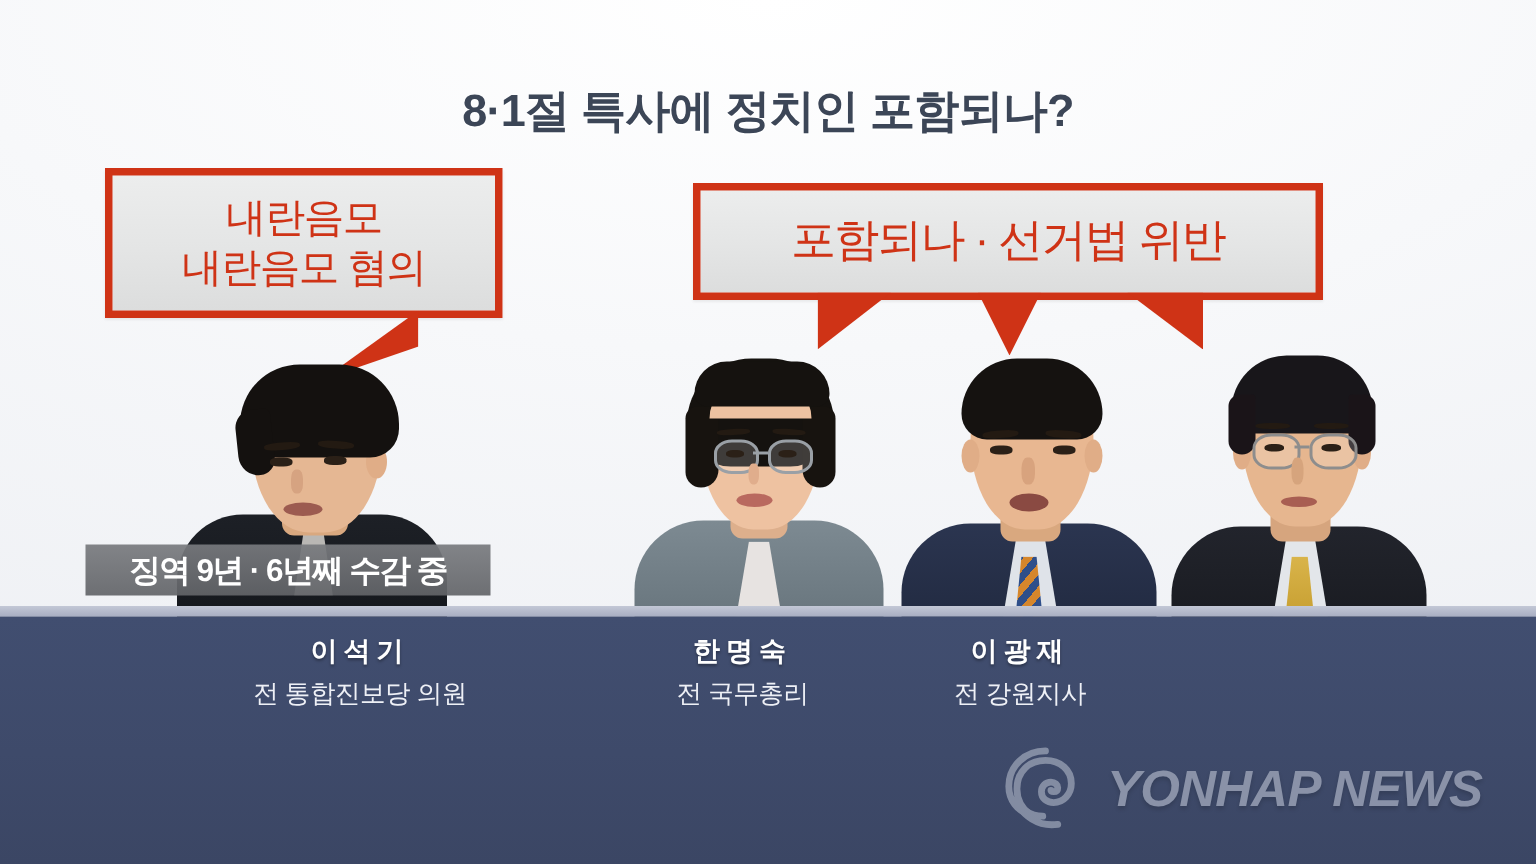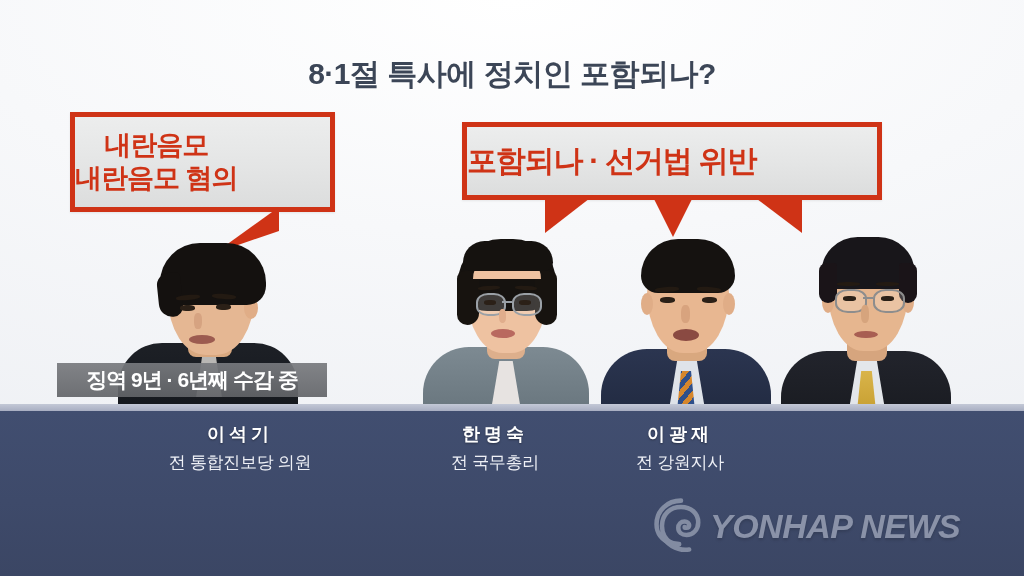--- a/index.html
+++ b/index.html
@@ -23,23 +23,23 @@
     text-shadow:0 1px 0 rgba(255,255,255,.8);
     white-space:nowrap;
   }
 
   
   .callout{
     position:absolute;
     background:linear-gradient(180deg,#eceded 0%,#e4e5e5 55%,#dcdddd 100%);
     border:5px solid #cf3316;
     box-sizing:border-box;
-    display:flex;align-items:center;justify-content:flex-start;
+    display:flex;align-items:center;justify-content:center;
     color:#cf3316;
-    font-weight:bold;
+    font-weight:normal;
     text-align:center;
     line-height:1.22;
     box-shadow:0 1px 2px rgba(0,0,0,.08);
   }
   #callout-left{
     left:70px;top:112px;width:265px;height:100px;
     font-size:27px;letter-spacing:-1px;
   }
   #callout-left .ln{display:block;}
   #callout-right{
@@ -108,22 +108,22 @@
   .namecell{
     position:absolute;text-align:center;color:#ffffff;white-space:nowrap;
   }
   .nm{font-size:18px;font-weight:bold;letter-spacing:4px;
       text-shadow:0 1px 2px rgba(0,0,0,.35);}
   .rl{font-size:17px;font-weight:normal;margin-top:5px;letter-spacing:-0.3px;
       color:#eef0f6;}
 
   
   #watermark{
-    position:absolute;left:652px;top:497px;
-    display:flex;align-items:center;
+    position:absolute;left:668px;top:497px;
+    display:flex;align-items:center;gap:12px;
     opacity:.62;
   }
   #wm-logo{width:58px;height:58px;position:relative;}
   #wm-text{
     font-size:34px;font-weight:bold;font-style:italic;
     color:#b9c0d0;letter-spacing:-0.5px;
     text-shadow:0 2px 3px rgba(0,0,0,.25);
     white-space:nowrap;
   }
 </style>

